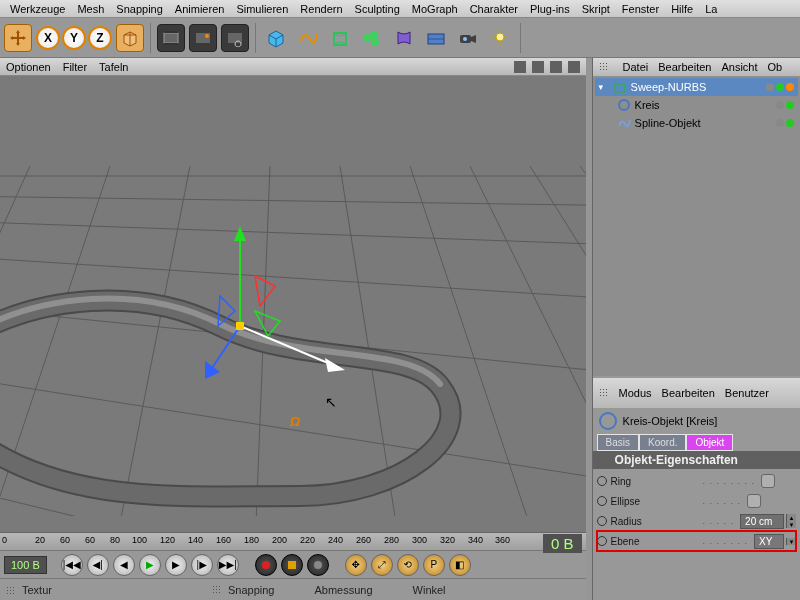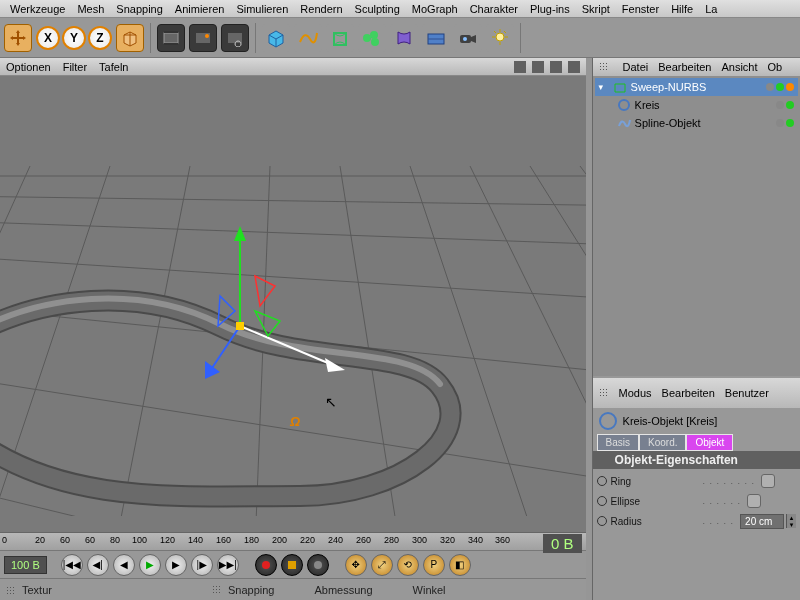--- a/index.html
+++ b/index.html
@@ -382,15 +382,22 @@
         <span class="attr-dots">. . . . . .</span>
         <div class="attr-check"></div>
       </div>
       <div class="attr-row">
         <div class="attr-radio"></div>
         <span class="attr-label">Radius</span>
         <span class="attr-dots">. . . . .</span>
         <div class="attr-field">20 cm</div>
         <div class="attr-spin">▴<br>▾</div>
       </div>
+      <div class="attr-row highlight">
+        <div class="attr-radio"></div>
+        <span class="attr-label">Ebene</span>
+        <span class="attr-dots">. . . . . . .</span>
+        <div class="attr-field" style="background:#787878">XY</div>
+        <div class="attr-spin">▾</div>
+      </div>
     </div>
   </div>
 </div>
 
 </body></html>

